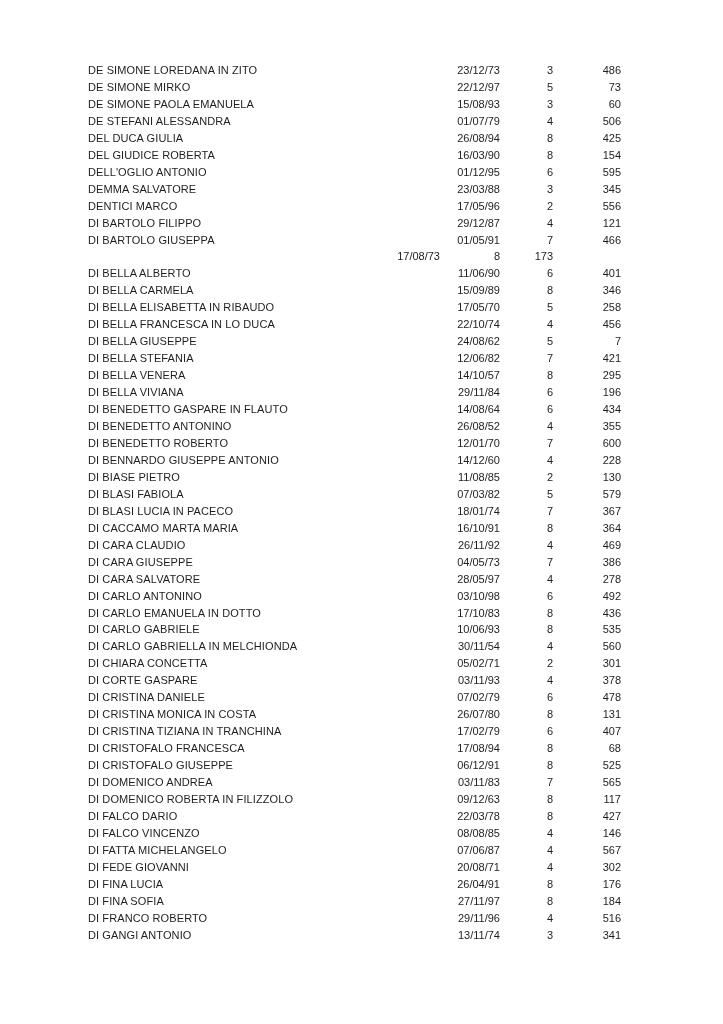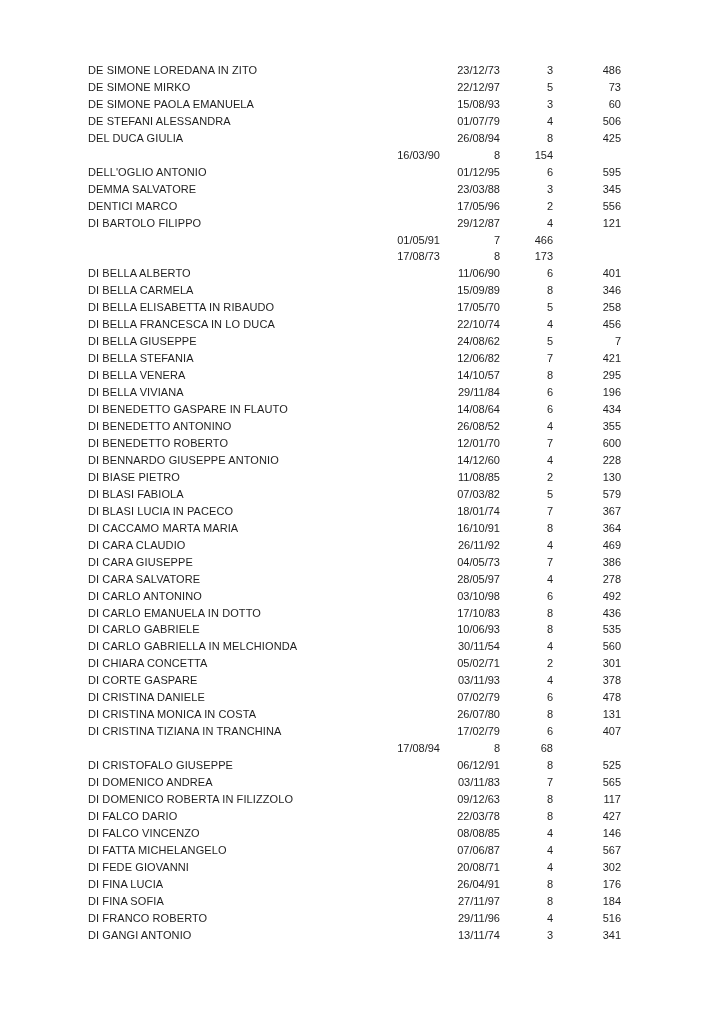--- a/index.html
+++ b/index.html
@@ -90,20 +90,21 @@
       </div>
 
       <div class="row">
         <span class="cell name">DEL DUCA GIULIA</span>
         <span class="cell date">26/08/94</span>
         <span class="cell num-a">8</span>
         <span class="cell num-b">425</span>
       </div>
 
       <div class="row">
+        <span class="cell name">DEL GIUDICE ROBERTA</span>
         <span class="cell date">16/03/90</span>
         <span class="cell num-a">8</span>
         <span class="cell num-b">154</span>
       </div>
 
       <div class="row">
         <span class="cell name">DELL'OGLIO ANTONIO</span>
         <span class="cell date">01/12/95</span>
         <span class="cell num-a">6</span>
         <span class="cell num-b">595</span>
@@ -124,20 +125,21 @@
       </div>
 
       <div class="row">
         <span class="cell name">DI BARTOLO FILIPPO</span>
         <span class="cell date">29/12/87</span>
         <span class="cell num-a">4</span>
         <span class="cell num-b">121</span>
       </div>
 
       <div class="row">
+        <span class="cell name">DI BARTOLO GIUSEPPA</span>
         <span class="cell date">01/05/91</span>
         <span class="cell num-a">7</span>
         <span class="cell num-b">466</span>
       </div>
 
       <div class="row">
         <span class="cell date">17/08/73</span>
         <span class="cell num-a">8</span>
         <span class="cell num-b">173</span>
       </div>
@@ -332,20 +334,21 @@
       </div>
 
       <div class="row">
         <span class="cell name">DI CRISTINA TIZIANA IN TRANCHINA</span>
         <span class="cell date">17/02/79</span>
         <span class="cell num-a">6</span>
         <span class="cell num-b">407</span>
       </div>
 
       <div class="row">
+        <span class="cell name">DI CRISTOFALO FRANCESCA</span>
         <span class="cell date">17/08/94</span>
         <span class="cell num-a">8</span>
         <span class="cell num-b">68</span>
       </div>
 
       <div class="row">
         <span class="cell name">DI CRISTOFALO GIUSEPPE</span>
         <span class="cell date">06/12/91</span>
         <span class="cell num-a">8</span>
         <span class="cell num-b">525</span>

